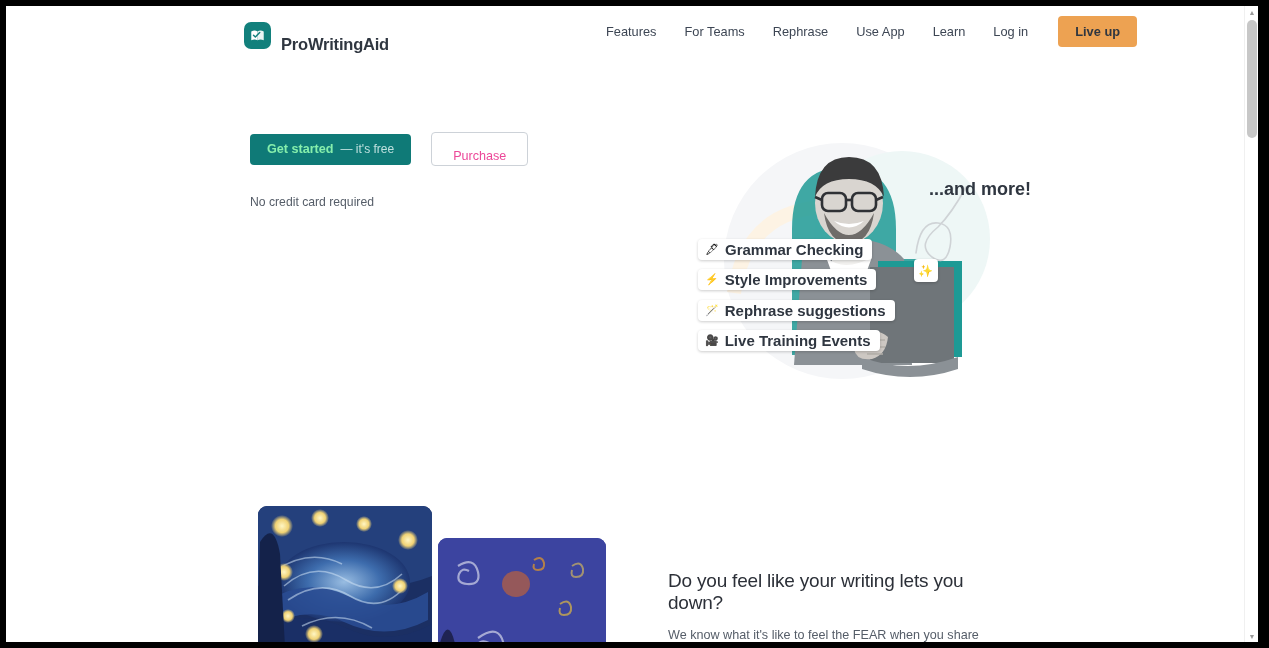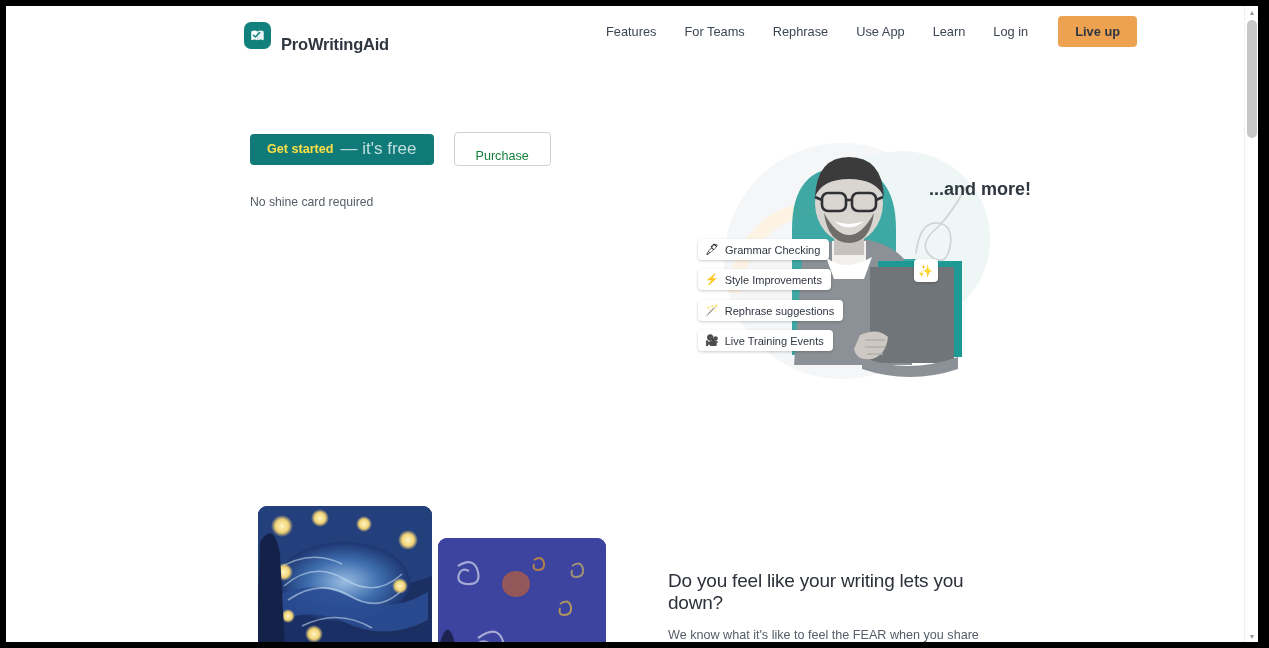--- a/index.html
+++ b/index.html
@@ -139,30 +139,30 @@
   #btn-get-started {
     background: #0f7a77;
     border: none;
     border-radius: 4px;
     padding: 0 17px;
     height: 31px;
     display: flex; align-items: center; gap: 7px;
     cursor: pointer;
     font-family: "Liberation Sans", sans-serif;
   }
-  #btn-get-started-label { font-size: 12.6px; font-weight: bold; color: #fde047; }
-  #btn-get-started-note { font-size: 17px; color: #bfe0de; }
+  #btn-get-started-label { font-size: 12.6px; font-weight: bold; color: #86efac; }
+  #btn-get-started-note { font-size: 12px; color: #bfe0de; }
   #btn-purchase {
     background: #ffffff;
     border: 1px solid #cdd2d8;
     border-radius: 4px;
     height: 17px;
     padding: 16px 21px;
     font-size: 12.6px;
-    color: #15803d;
+    color: #ec4899;
     cursor: pointer;
     font-family: "Liberation Sans", sans-serif;
   }
   #hero-nocard {
     margin-top: 29px;
     font-size: 12.2px;
     color: #555d68;
   }
 
   
@@ -176,21 +176,21 @@
   .chip {
     position: absolute;
     background: #ffffff;
     border-radius: 4px;
     box-shadow: 0 1px 3px rgba(0,0,0,0.20);
     height: 21px;
     display: flex; align-items: center; gap: 6px;
     padding: 0 9px 0 7px;
     white-space: nowrap;
   }
-  .chip-label { font-size: 11px; color: #2f3640; font-weight: normal; }
+  .chip-label { font-size: 15px; color: #2f3640; font-weight: bold; }
   .chip-icon { font-size: 11px; line-height: 1; display: block; }
 
   #chip-grammar   { left: 24px; top: 128px; }
   #chip-style     { left: 24px; top: 158px; }
   #chip-rephrase  { left: 24px; top: 189px; }
   #chip-live      { left: 24px; top: 219px; }
 
   #sparkle-badge {
     position: absolute;
     left: 240px; top: 148px;
@@ -279,21 +279,21 @@
       <div id="hero-copy">
 
         <div id="hero-buttons">
           <button id="btn-get-started">
             <span id="btn-get-started-label">Get started</span>
             <span id="btn-get-started-note">— it's free</span>
           </button>
           <button id="btn-purchase">Purchase</button>
         </div>
 
-        <div id="hero-nocard">No shine card required</div>
+        <div id="hero-nocard">No credit card required</div>
       </div>
 
       <div id="hero-art">
 
         <svg width="340" height="285" viewBox="0 0 340 285" aria-hidden="true">
 
           <circle cx="168" cy="150" r="118" fill="#f5f6f8"></circle>
           <circle cx="228" cy="128" r="88" fill="#eef7f6"></circle>
           <path d="M60 182 Q72 100 150 96" fill="none" stroke="#fdf3e4" stroke-width="14"></path>
 

